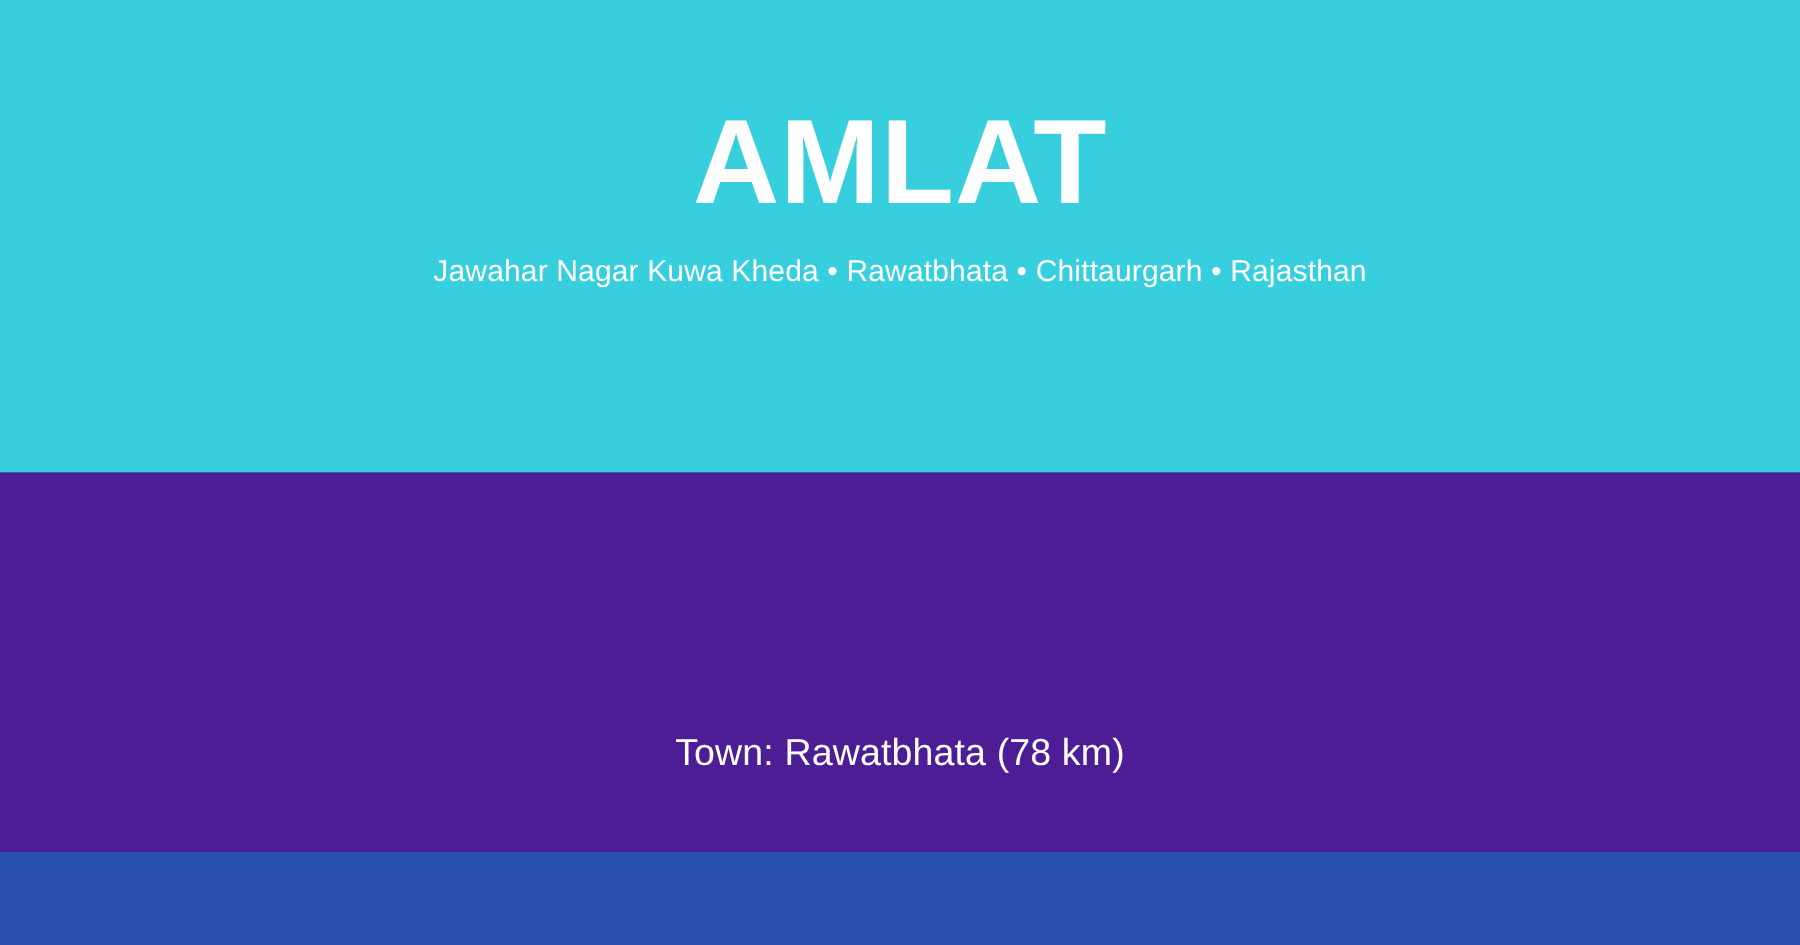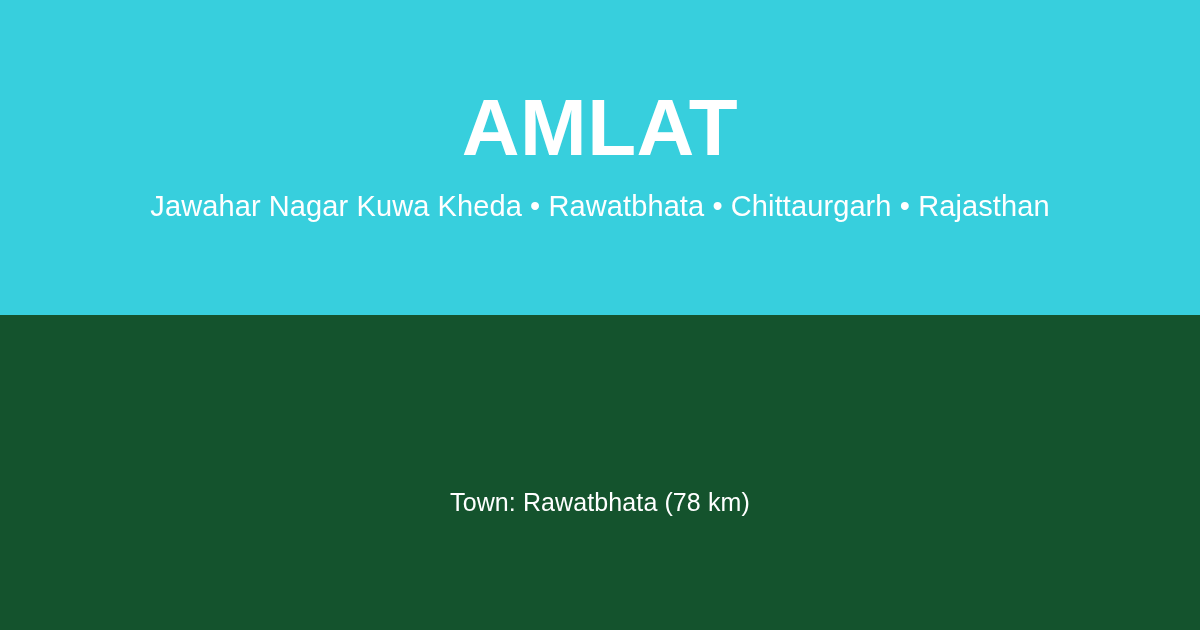--- a/index.html
+++ b/index.html
@@ -30,47 +30,47 @@
     width: 100%;
     height: 315px;
     background: #37cfdd;
     display: flex;
     flex-direction: column;
     align-items: center;
     justify-content: flex-start;
   }
 
   .village-title {
-    margin-top: 88px;
+    margin-top: 68px;
     font-size: 80px;
     line-height: 1;
     font-weight: 800;
     letter-spacing: 0.5px;
     color: #ffffff;
     text-align: center;
     white-space: nowrap;
   }
 
   .village-breadcrumb {
     margin-top: 22px;
-    font-size: 29px;
+    font-size: 20px;
     line-height: 1.15;
     font-weight: 400;
     color: #ffffff;
     text-align: center;
     white-space: nowrap;
     letter-spacing: 0.1px;
   }
 
   
   .band-bottom {
     position: relative;
     width: 100%;
-    height: 315px;
-    background: #14532d;
+    height: 253px;
+    background: #4c1d95;
   }
 
   .detail-line {
     position: absolute;
     top: 172px;
     left: 0;
     width: 100%;
     text-align: center;
     font-size: 25px;
     line-height: 1.2;

